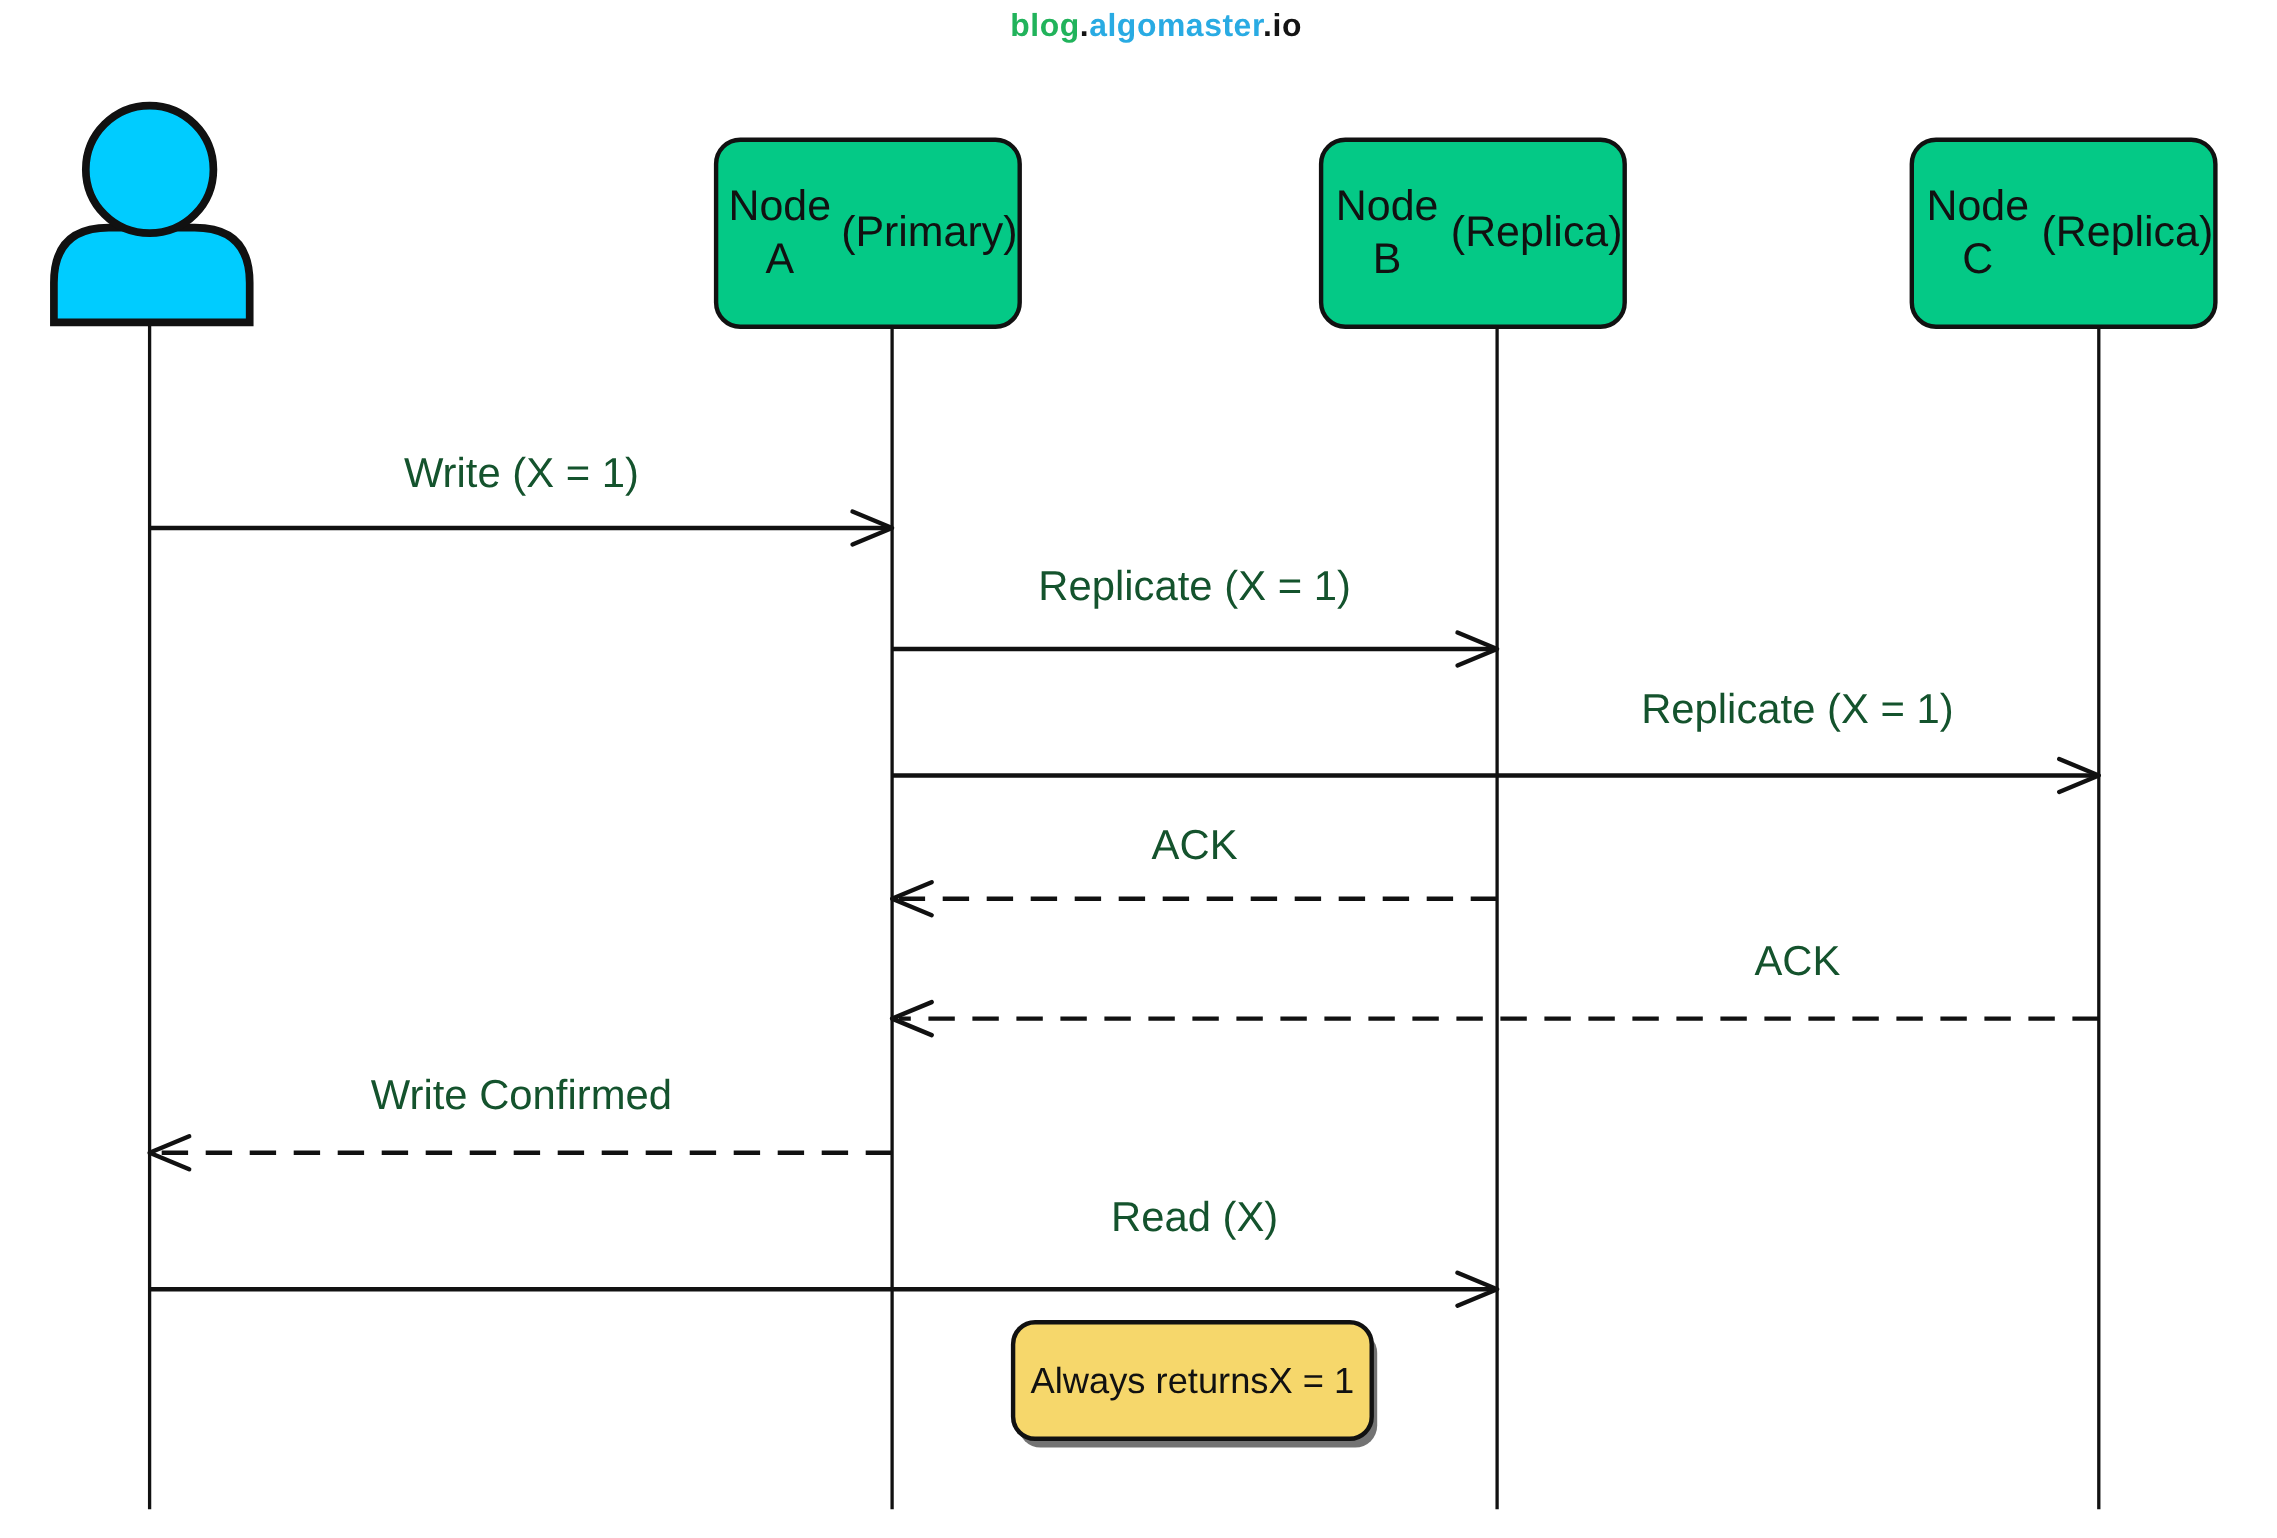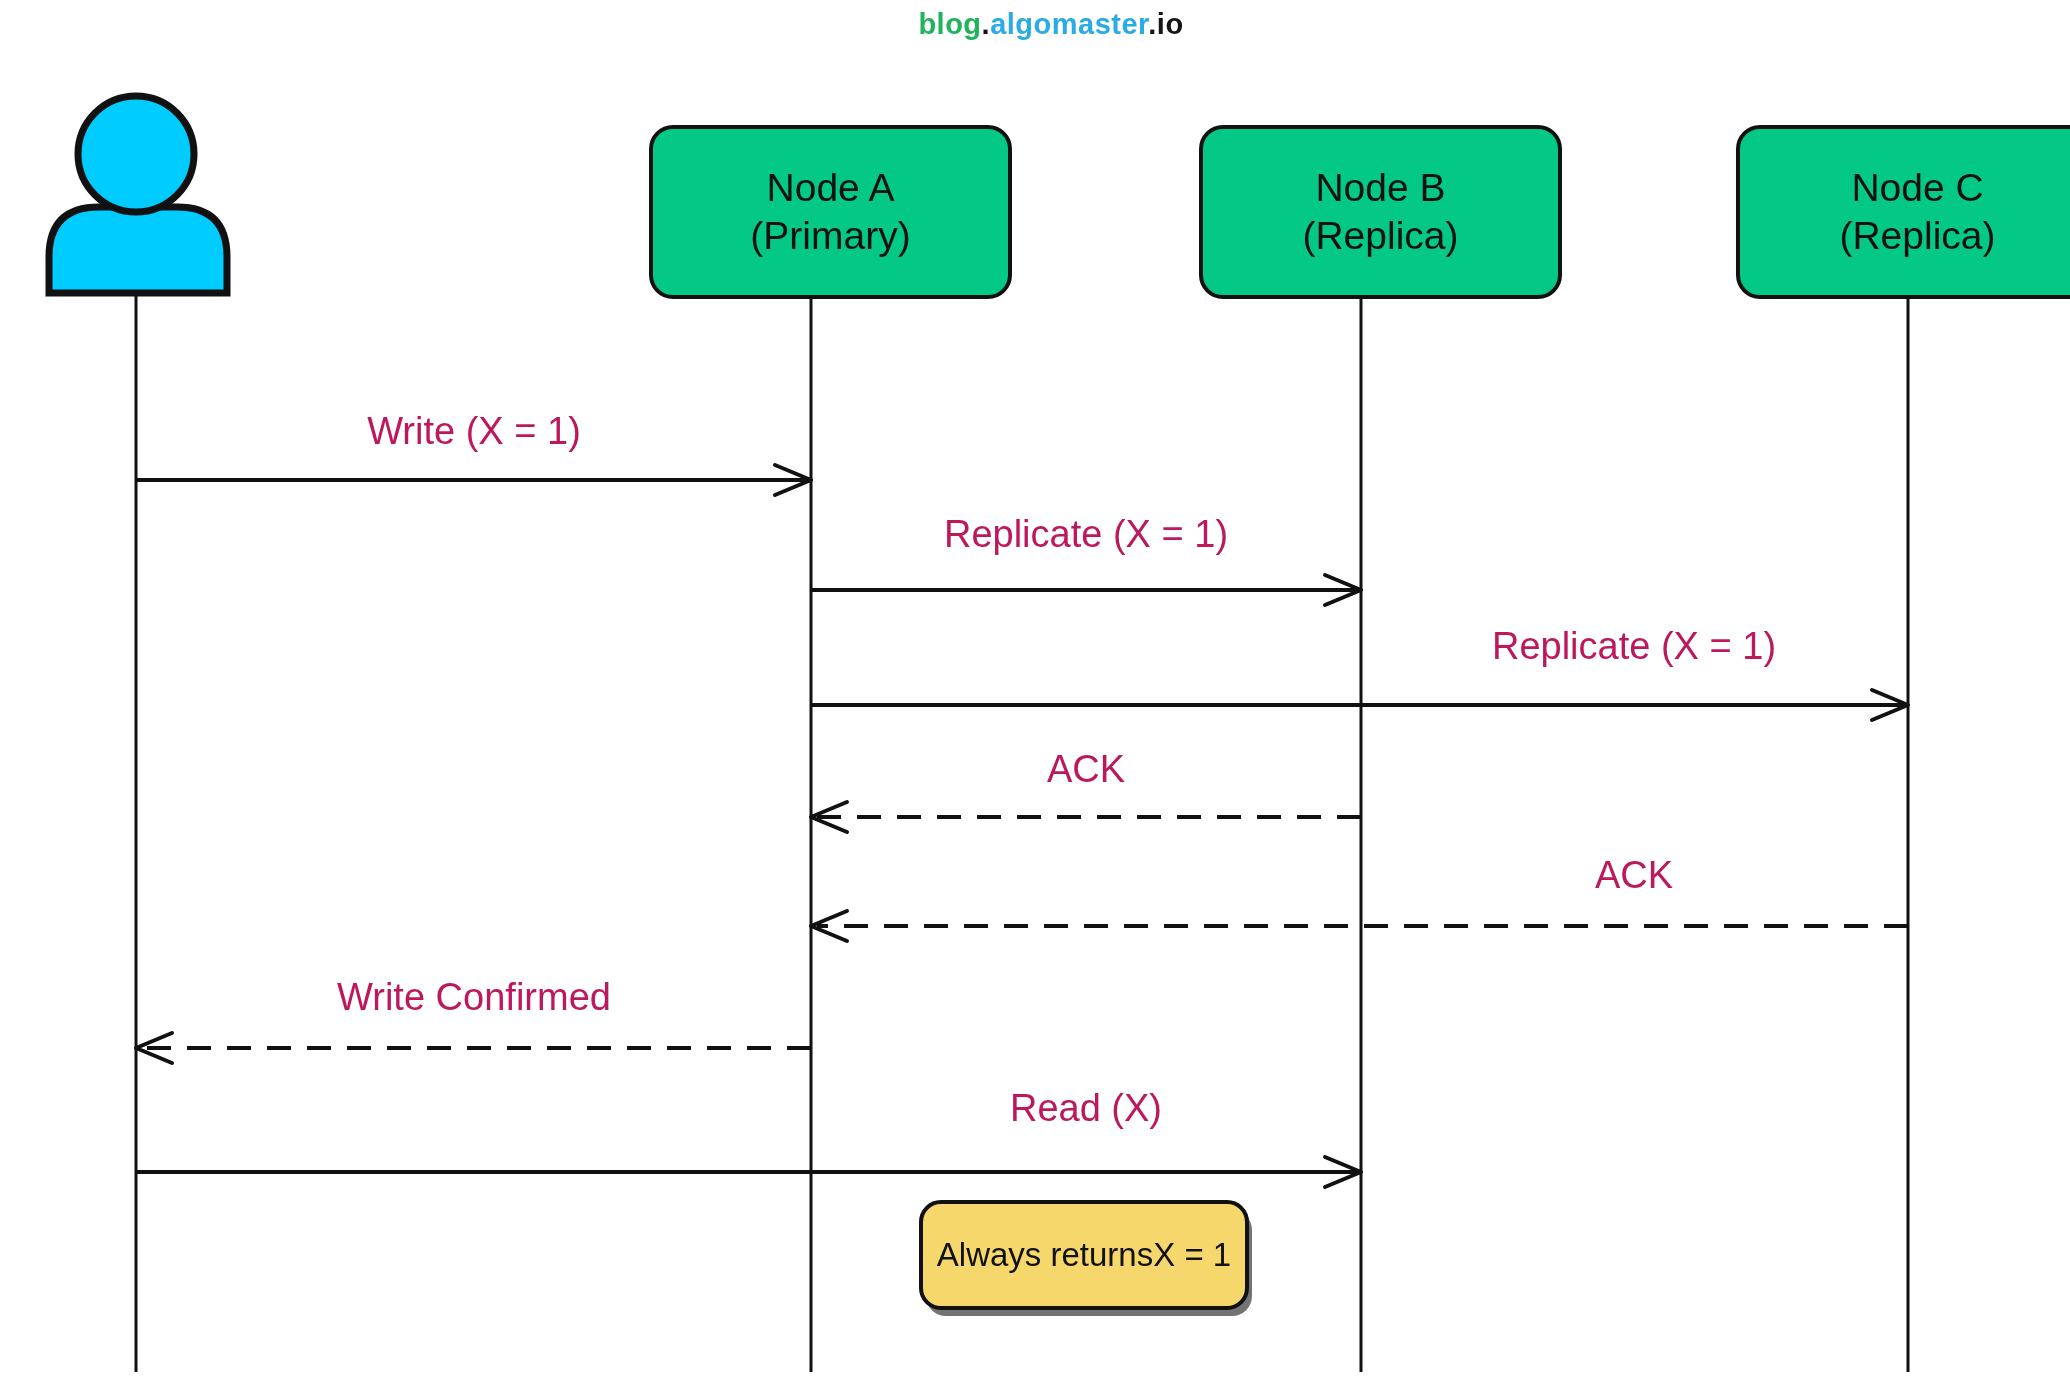--- a/index.html
+++ b/index.html
@@ -28,44 +28,44 @@
 
   svg.layer {
     position: absolute;
     top: 0; left: 0;
     width: 2070px; height: 1398px;
   }
 
   .node-box {
     position: absolute;
     top: 125px;
-    width: 363px;
+    width: 280px;
     height: 174px;
     box-sizing: border-box;
     background: #04c986;
     border: 4px solid #111;
     border-radius: 24px;
     display: flex;
-    flex-direction: column;
+    flex-direction: row;
     align-items: center;
     justify-content: center;
     font-size: 39px;
     line-height: 1.22;
     text-align: center;
   }
   .node-a { left: 633px; }
   .node-b { left: 1183px; }
   .node-c { left: 1720px; }
 
   .msg-label {
     position: absolute;
     transform: translate(-50%, -50%);
     white-space: nowrap;
     font-size: 38px;
-    color: #be185d;
+    color: #14532d;
   }
 
   .note-box {
     position: absolute;
     left: 903px;
     top: 1200px;
     width: 330px;
     height: 110px;
     box-sizing: border-box;
     background: #f6d76b;

